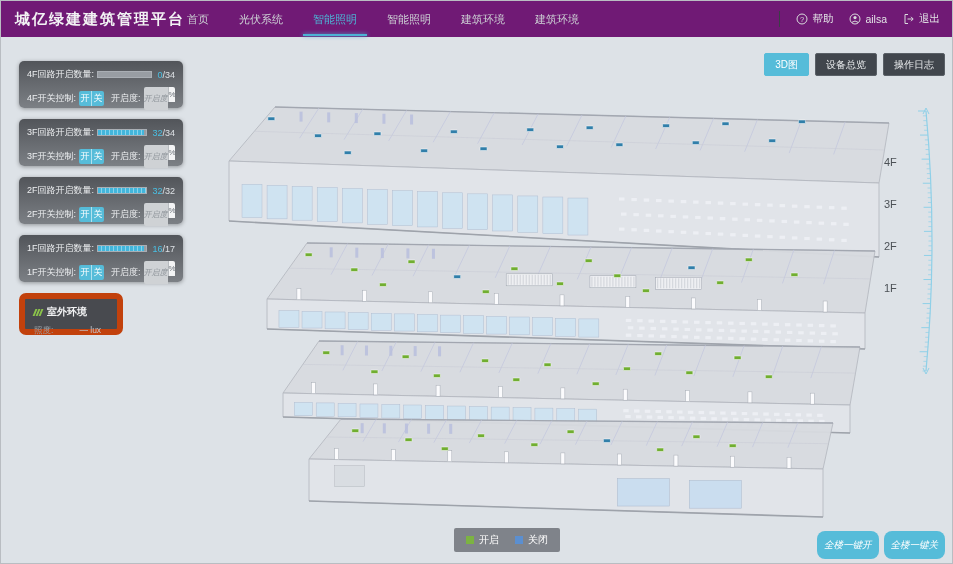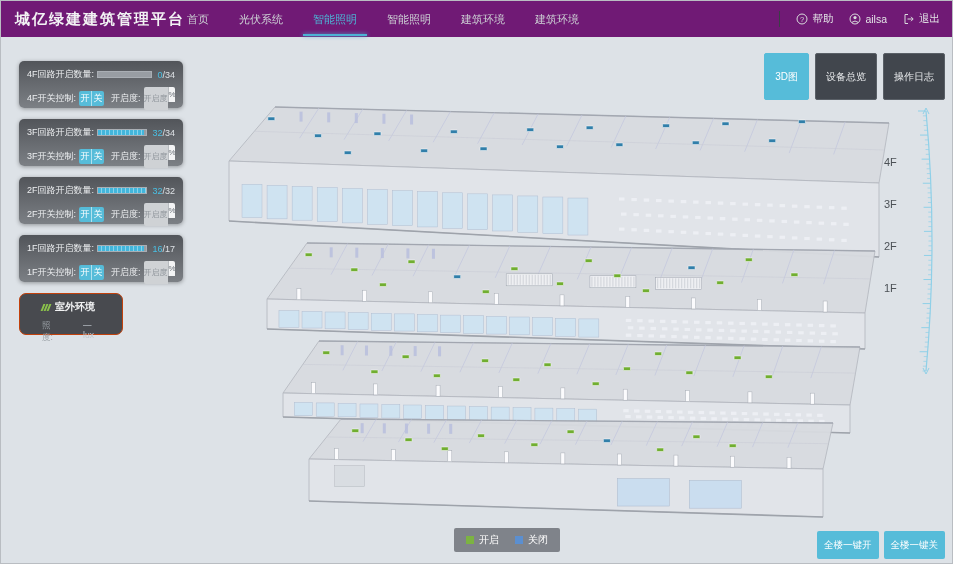--- a/index.html
+++ b/index.html
@@ -16,62 +16,62 @@
   .nav-item.active{color:#4db3d4;}
   .nav-item.active::after{content:"";position:absolute;left:-8px;right:-8px;bottom:-5px;height:2px;background:#4db3d4;box-shadow:0 0 4px #4db3d4;}
   .user-area{margin-left:auto;margin-right:12px;display:flex;align-items:center;gap:16px;font-size:10.5px;color:#e2e4e6;}
   .user-area .vdiv{width:1px;height:16px;background:#3b3f45;}
   .u-item{display:flex;align-items:center;gap:4px;cursor:pointer;}
   .u-item svg{display:block;}
   
   .main{position:absolute;top:36px;left:0;right:0;bottom:0;}
   
   .view-btns{position:absolute;top:16px;right:7px;display:flex;gap:6px;z-index:15;}
-  .vbtn{height:21px;padding:12px 10px;font-size:10px;display:flex;align-items:center;justify-content:center;
+  .vbtn{height:21px;padding:0 10px;font-size:10px;display:flex;align-items:center;justify-content:center;
         border-radius:2px;background:#41464d;color:#e8eaec;border:1px solid #5a6067;cursor:pointer;white-space:nowrap;}
   .vbtn.active{background:#56bcd9;border-color:#56bcd9;color:#fff;}
   
   .floor-panel{position:absolute;left:18px;width:164px;height:47px;border-radius:5px;
         background:linear-gradient(180deg,#52555a 0%,#7c8085 100%);
         box-shadow:0 1px 4px rgba(0,0,0,.35);padding:7px 8px 0 8px;box-sizing:border-box;z-index:15;}
   .fp-row{display:flex;align-items:center;gap:3px;font-size:9px;color:#edeff1;margin-bottom:6px;white-space:nowrap;}
   .fp-label{flex:0 0 auto;}
   .progress-track{width:56px;height:7px;background:#989da3;border:1px solid #a9aeb4;box-sizing:border-box;overflow:hidden;}
   .progress-fill{height:100%;background:repeating-linear-gradient(90deg,#43b6dc 0 3px,#89d4ec 3px 4px);}
   .fp-value{margin-left:2px;}
   .val-on{color:#49c0e4;}
   .val-total{color:#dde1e5;}
   .sw-group{display:flex;border-radius:2px;overflow:hidden;margin-right:4px;}
   .sw{width:19px;height:15px;background:#56bcd9;color:#fff;font-size:9px;display:flex;align-items:center;justify-content:center;cursor:pointer;}
   .sw.first{border-right:1px solid rgba(255,255,255,.55);}
   .dim-group{display:flex;border-radius:2px;overflow:hidden;}
-  .dim-input{width:33px;height:23px;background:#cfd2d5;color:#8f959b;font-size:8px;display:flex;align-items:center;justify-content:center;}
+  .dim-input{width:33px;height:23px;background:#cfd2d5;color:#8f959b;font-size:8px;display:flex;align-items:center;justify-content:center;font-style:italic;}
   .pct-btn{width:15px;height:15px;background:#f3f4f5;color:#697077;font-size:8px;display:flex;align-items:center;justify-content:center;border-left:1px solid #b8bcc0;cursor:pointer;}
   
   .outdoor{position:absolute;left:18px;top:256px;width:104px;height:42px;box-sizing:border-box;z-index:15;
-        background:rgba(55,58,62,.9);border:1px solid #c2410c;border-radius:7px;padding:6px 22px;}
+        background:rgba(55,58,62,.9);border:6px solid #c2410c;border-radius:7px;padding:6px 9px;}
   .od-title{display:flex;align-items:center;gap:5px;font-size:10px;font-weight:bold;color:#f2f3f4;}
   .od-ico{display:flex;gap:1px;}
   .od-ico i{display:block;width:2px;height:7px;background:#8bc34a;transform:skewX(-22deg);}
   .od-row{display:flex;align-items:baseline;gap:10px;margin-top:6px;font-size:8.5px;}
   .od-label{color:#9aa0a6;}
   .od-value{color:#c3c9cf;margin-left:16px;}
   
   .floor-label{position:absolute;left:883px;font-size:11px;color:#4c5156;z-index:14;cursor:pointer;}
   #rulersvg{position:absolute;left:906px;top:66px;z-index:13;}
   
   #bsvg{position:absolute;left:222px;top:22px;z-index:5;}
   
   .legend{position:absolute;left:445px;top:491px;display:flex;align-items:center;gap:16px;
         background:rgba(116,121,127,.9);border-radius:2px;padding:5px 12px;z-index:15;margin-left:8px;}
   .legend-item{display:flex;align-items:center;gap:5px;font-size:10px;color:#fff;}
   .legend-sq{width:8px;height:8px;display:inline-block;}
   
   .bulk-btns{position:absolute;right:7px;top:494px;display:flex;gap:5px;z-index:15;}
-  .bulk-btn{height:28px;padding:0 7px;background:#56bcd9;color:#fff;font-size:9.5px;display:flex;align-items:center;border-radius:2px;cursor:pointer;white-space:nowrap;}
+  .bulk-btn{height:28px;padding:0 7px;background:#56bcd9;color:#fff;font-size:9.5px;display:flex;align-items:center;border-radius:8px;cursor:pointer;white-space:nowrap;font-style:italic;}
 </style>
 </head>
 <body>
 
 <div class="topbar">
   <div class="brand">城亿绿建建筑管理平台</div>
   <div class="mainnav">
     <a class="nav-item">首页</a>
     <a class="nav-item">光伏系统</a>
     <a class="nav-item active">智能照明</a>

